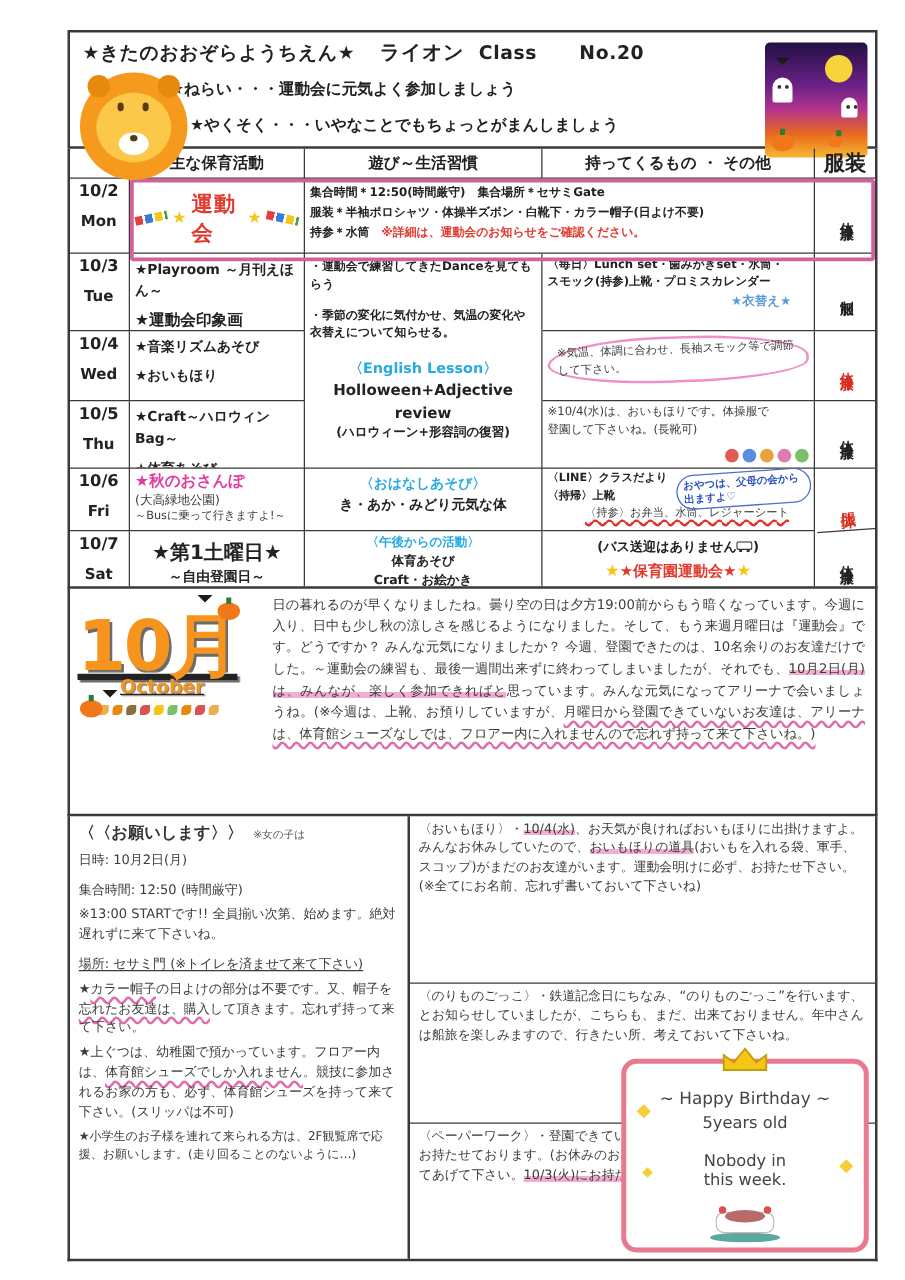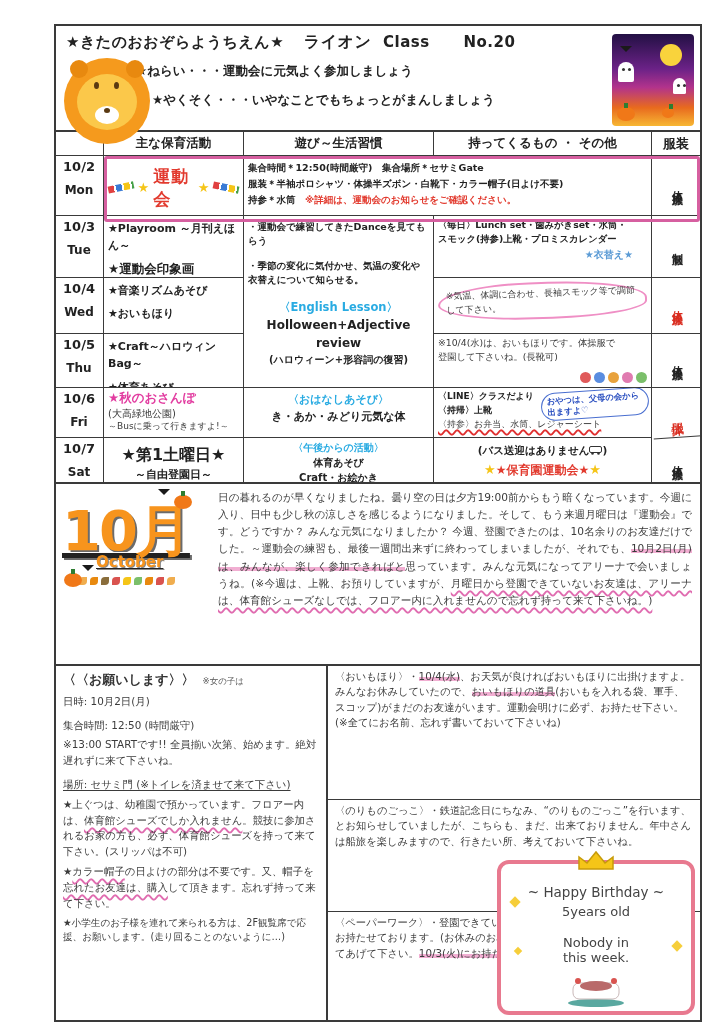--- a/index.html
+++ b/index.html
@@ -1,21 +1,21 @@
 <!DOCTYPE html>
 <html><head>
 <meta charset="utf-8">
 <style>
   html,body{margin:0;padding:0;background:#fff;}
   .page{position:relative;width:724px;height:1024px;background:#fff;overflow:hidden;
         font-family:"DejaVu Sans","Liberation Sans",sans-serif;color:#222;}
   .sheet{position:absolute;left:54px;top:24px;width:648px;}
 
   
-  .header-box{position:relative;height:108px;border:2.5px solid #3a3a3a;box-sizing:border-box;
+  .header-box{position:relative;height:95px;border:2.5px solid #3a3a3a;box-sizing:border-box;
               padding:6px 95px 4px 10px;}
   .title-line{font-size:15px;font-weight:bold;letter-spacing:.5px;white-space:nowrap;}
   .title-line .cls{font-size:16px;}
   .aim,.promise{font-size:12.5px;font-weight:bold;margin-top:10px;margin-left:70px;}
   .promise{margin-left:86px;margin-top:12px;}
   .lion{position:absolute;left:8px;top:32px;width:86px;height:86px;z-index:3;}
   .lion .mane{position:absolute;inset:0;border-radius:50%;background:#f59a1d;}
   .lion .ear{position:absolute;width:18px;height:18px;border-radius:50%;background:#e8890f;top:2px;}
   .lion .face{position:absolute;left:13px;top:16px;width:60px;height:56px;border-radius:50%;background:#fbc84a;}
   .lion .eye{position:absolute;width:5px;height:7px;border-radius:50%;background:#5a3a12;top:24px;}
@@ -62,21 +62,21 @@
   .bring{font-size:9.3px;font-weight:bold;line-height:1.55;}
   .hand{font-family:"DejaVu Sans","Liberation Sans",sans-serif;font-weight:normal;color:#3b3b3b;}
   .circled-note{display:inline-block;border:2px solid #ef8fc5;border-radius:48% 52% 50% 50% / 60% 55% 45% 50%;
                 padding:3px 6px;font-size:9px;line-height:1.5;transform:rotate(-2deg);margin-top:2px;}
   .koromogae{color:#5b9bd5;font-weight:bold;font-size:10px;text-align:right;padding-right:14px;}
   .kids{position:absolute;right:4px;bottom:4px;display:flex;gap:3px;}
   .kid{width:11px;height:11px;border-radius:50%;}
   .bubble{position:absolute;right:2px;top:2px;border:1.6px solid #4a6fd0;border-radius:14px;
           padding:2px 5px;font-size:8.3px;color:#2a4fc0;line-height:1.35;transform:rotate(-4deg);max-width:96px;}
   .pinkhand{color:#e23ca0;font-weight:bold;font-size:12.5px;}
-  .wavy-red{text-decoration:underline wavy #e03030 1.5px;text-underline-offset:2px;}
+  .wavy-red{text-decoration:underline wavy #e03030 1.5px;text-underline-offset:2px;margin-left:30px;}
   .hoikuen{color:#e23a2e;font-weight:bold;font-size:12px;text-align:center;margin-top:4px;}
   .busline{text-align:center;font-weight:bold;font-size:10.5px;margin-top:4px;}
   .hl-frame{position:absolute;left:48px;right:0;top:24px;height:60px;border:3px solid #d65fa0;
             border-radius:3px;pointer-events:none;z-index:2;}
 
   
   .notes{position:relative;border:2.5px solid #3a3a3a;border-top:none;box-sizing:border-box;
          height:182px;padding:5px 8px 2px 6px;}
   .october{float:left;width:148px;height:128px;position:relative;margin-right:8px;text-decoration:underline;}
   .oct-txt{font-size:56px;font-weight:bold;color:#f7941d;line-height:1;letter-spacing:-2px;
@@ -146,21 +146,21 @@
     </div>
   </div>
 
   <div class="sched">
     <div class="hl-frame"></div>
 
     <div class="cell th" style="grid-row:1;grid-column:1;"></div>
     <div class="cell th" style="grid-row:1;grid-column:2;">主な保育活動</div>
     <div class="cell th" style="grid-row:1;grid-column:3;">遊び～生活習慣</div>
     <div class="cell th" style="grid-row:1;grid-column:4;">持ってくるもの ・ その他</div>
-    <div class="cell th last-col" style="grid-row:1;grid-column:5;font-size:13px;">服装</div>
+    <div class="cell th last-col" style="grid-row:1;grid-column:5;font-size:17px;">服装</div>
 
     <div class="cell datec" style="grid-row:2;grid-column:1;">
       <span>10/2</span>
       <span class="dow">Mon</span>
     </div>
     <div class="cell undokai-cell" style="grid-row:2;grid-column:2;">
       <span class="flagstrip"></span>
       <span class="star">★</span>
       <span class="undokai-title">運動会</span>
       <span class="star">★</span>
@@ -301,22 +301,22 @@
     </div>
   </div>
 
   <div class="bottom">
     <div class="bl">
       <div><span class="bl-head">〈〈お願いします〉〉</span><span class="side-note">※女の子は</span></div>
       <p>日時: 10月2日(月)</p>
       <p style="margin-top:8px;">集合時間: 12:50 (時間厳守)</p>
       <p>※13:00 STARTです!! 全員揃い次第、始めます。絶対遅れずに来て下さいね。</p>
       <p class="u-solid" style="margin-top:8px;">場所: セサミ門 (※トイレを済ませて来て下さい)</p>
+      <p><span>★</span><span class="wavy-pink">カラー帽子</span><span>の日よけの部分は不要です。又、帽子を</span><span class="wavy-pink">忘れたお友達は、購入</span><span>して頂きます。忘れず持って来て下さい。</span></p>
       <p><span>★上ぐつは、幼稚園で預かっています。フロアー内は、</span><span class="wavy-pink">体育館シューズでしか入れません</span><span>。競技に参加されるお家の方も、必ず、体育館シューズを持って来て下さい。(スリッパは不可)</span></p>
-      <p><span>★</span><span class="wavy-pink">カラー帽子</span><span>の日よけの部分は不要です。又、帽子を</span><span class="wavy-pink">忘れたお友達は、購入</span><span>して頂きます。忘れず持って来て下さい。</span></p>
       <p style="font-size:9.6px;">★小学生のお子様を連れて来られる方は、2F観覧席で応援、お願いします。(走り回ることのないように…)</p>
     </div>
     <div class="br">
       <div class="blk blk1">
         <span>〈おいもほり〉・</span><span class="hl-marker">10/4(水)</span><span>、お天気が良ければおいもほりに出掛けますよ。みんなお休みしていたので、</span><span class="hl-marker">おいもほりの道具</span><span>(おいもを入れる袋、軍手、スコップ)がまだのお友達がいます。運動会明けに必ず、お持たせ下さい。(※全てにお名前、忘れず書いておいて下さいね)</span>
       </div>
       <div class="blk blk2">
         <span>〈のりものごっこ〉・鉄道記念日にちなみ、“のりものごっこ”を行います、とお知らせしていましたが、こちらも、まだ、出来ておりません。年中さんは船旅を楽しみますので、行きたい所、考えておいて下さいね。</span>
       </div>
       <div class="blk blk3">

